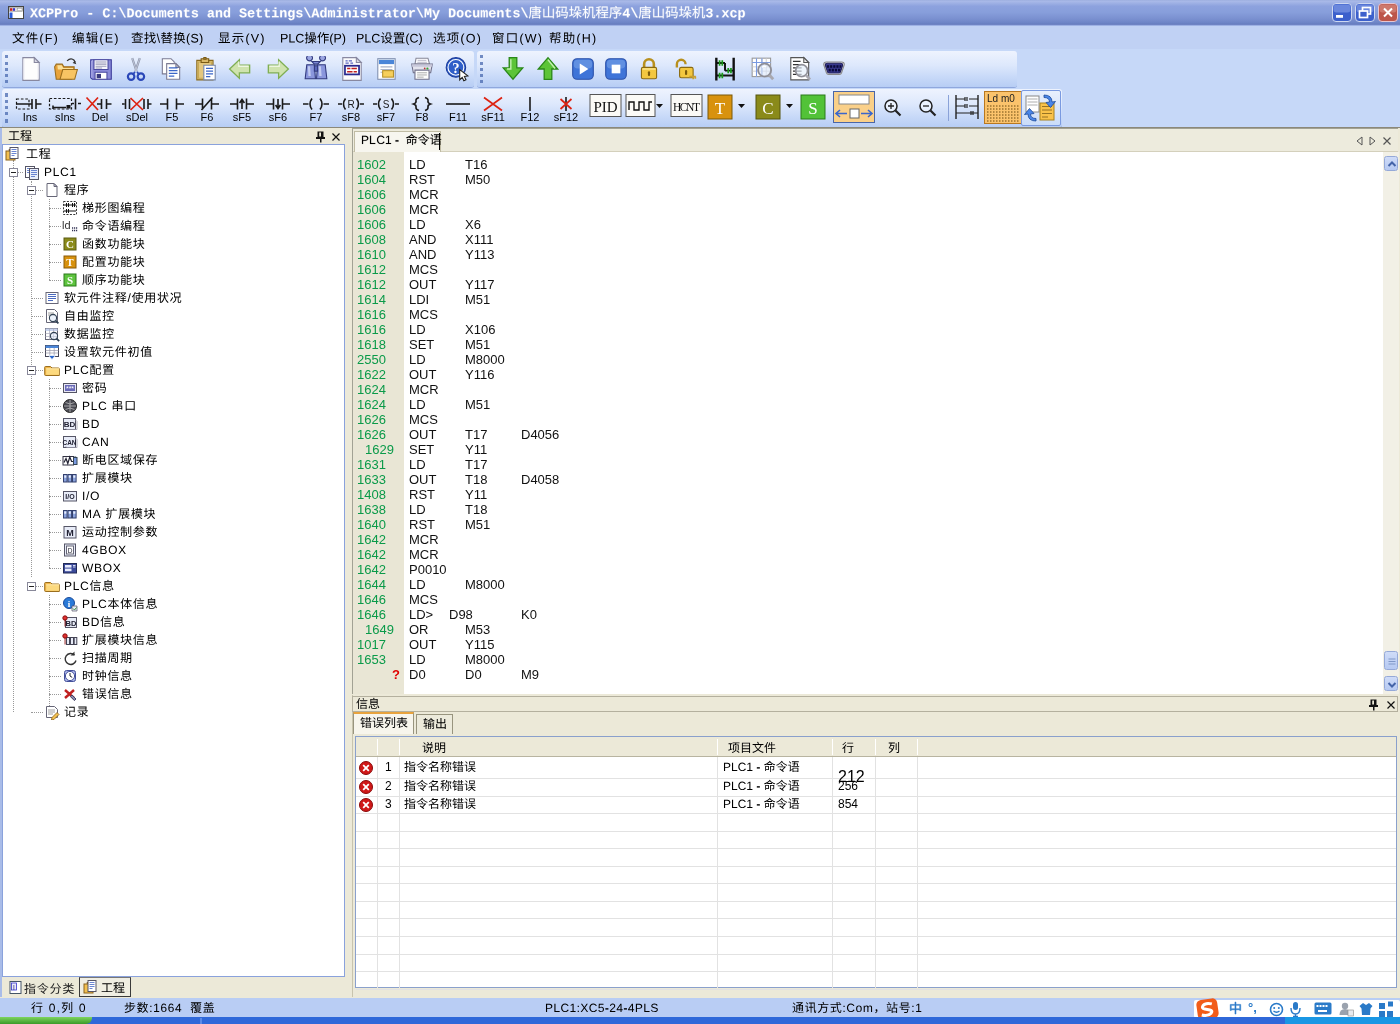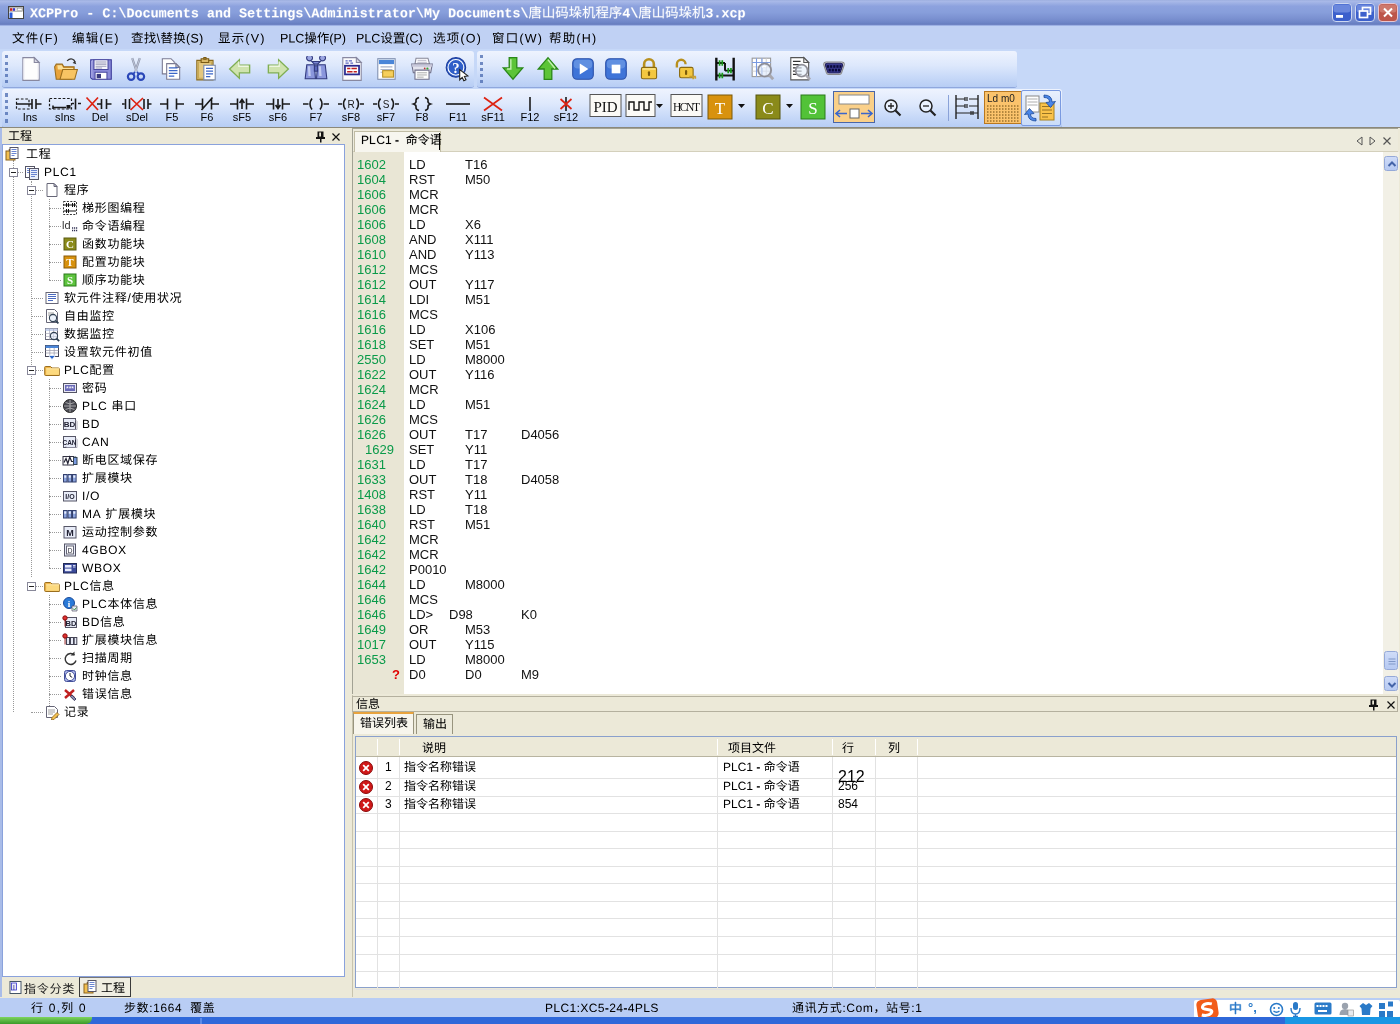--- a/index.html
+++ b/index.html
@@ -1186,21 +1186,21 @@
       <div class="cl" style="left:56px;top:433px">P0010</div>
       <div class="num" style="left:0;top:448px">1644</div>
       <div class="cl" style="left:56px;top:448px">LD</div>
       <div class="cl" style="left:112px;top:448px">M8000</div>
       <div class="num" style="left:0;top:463px">1646</div>
       <div class="cl" style="left:56px;top:463px">MCS</div>
       <div class="num" style="left:0;top:478px">1646</div>
       <div class="cl" style="left:56px;top:478px">LD&gt;</div>
       <div class="cl" style="left:96px;top:478px">D98</div>
       <div class="cl" style="left:168px;top:478px">K0</div>
-      <div class="num" style="left:0;top:493px">1649</div>
+      <div class="num" style="left:8px;top:493px">1649</div>
       <div class="cl" style="left:56px;top:493px">OR</div>
       <div class="cl" style="left:112px;top:493px">M53</div>
       <div class="num" style="left:0;top:508px">1017</div>
       <div class="cl" style="left:56px;top:508px">OUT</div>
       <div class="cl" style="left:112px;top:508px">Y115</div>
       <div class="num" style="left:0;top:523px">1653</div>
       <div class="cl" style="left:56px;top:523px">LD</div>
       <div class="cl" style="left:112px;top:523px">M8000</div>
       <div class="ab" style="left:39px;top:538px;font-size:13px;color:#e00000;font-weight:bold">?</div>
       <div class="cl" style="left:56px;top:538px">D0</div>

